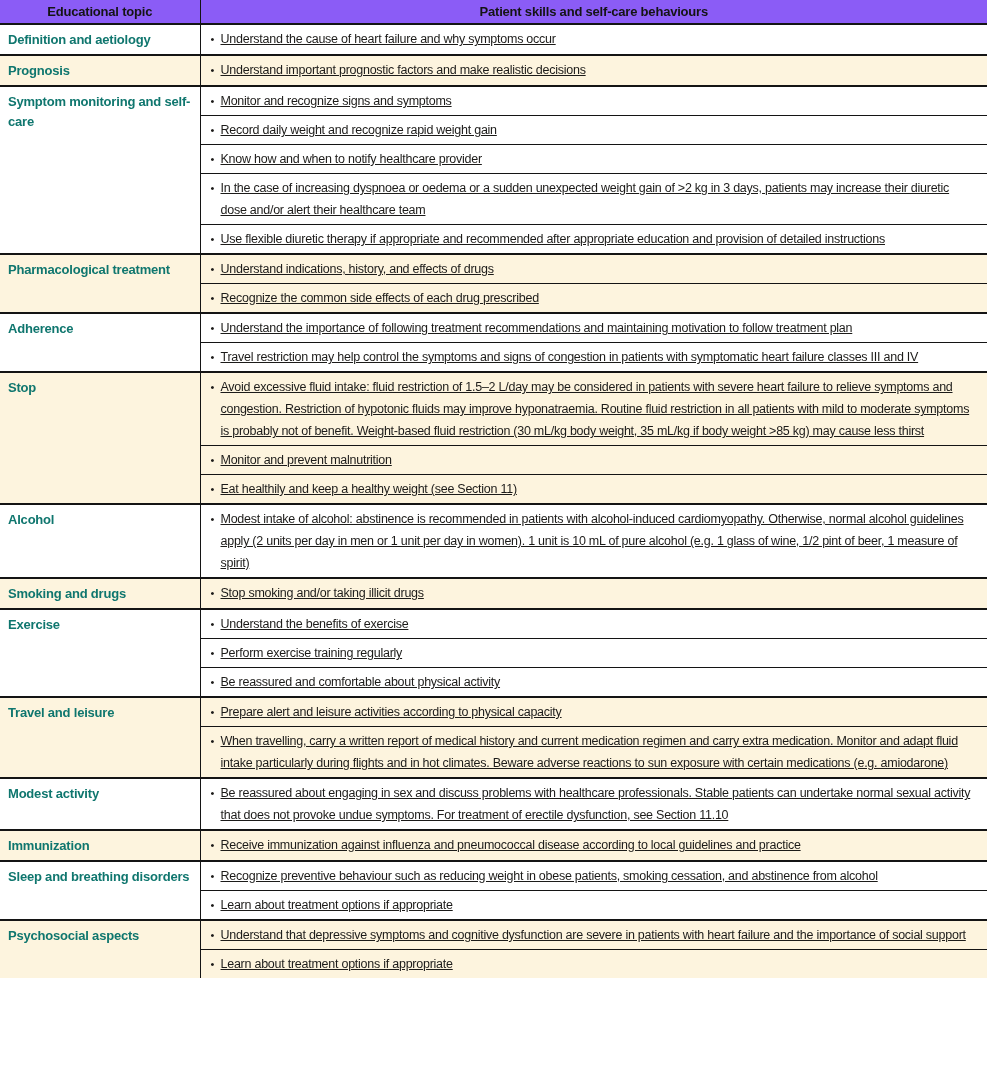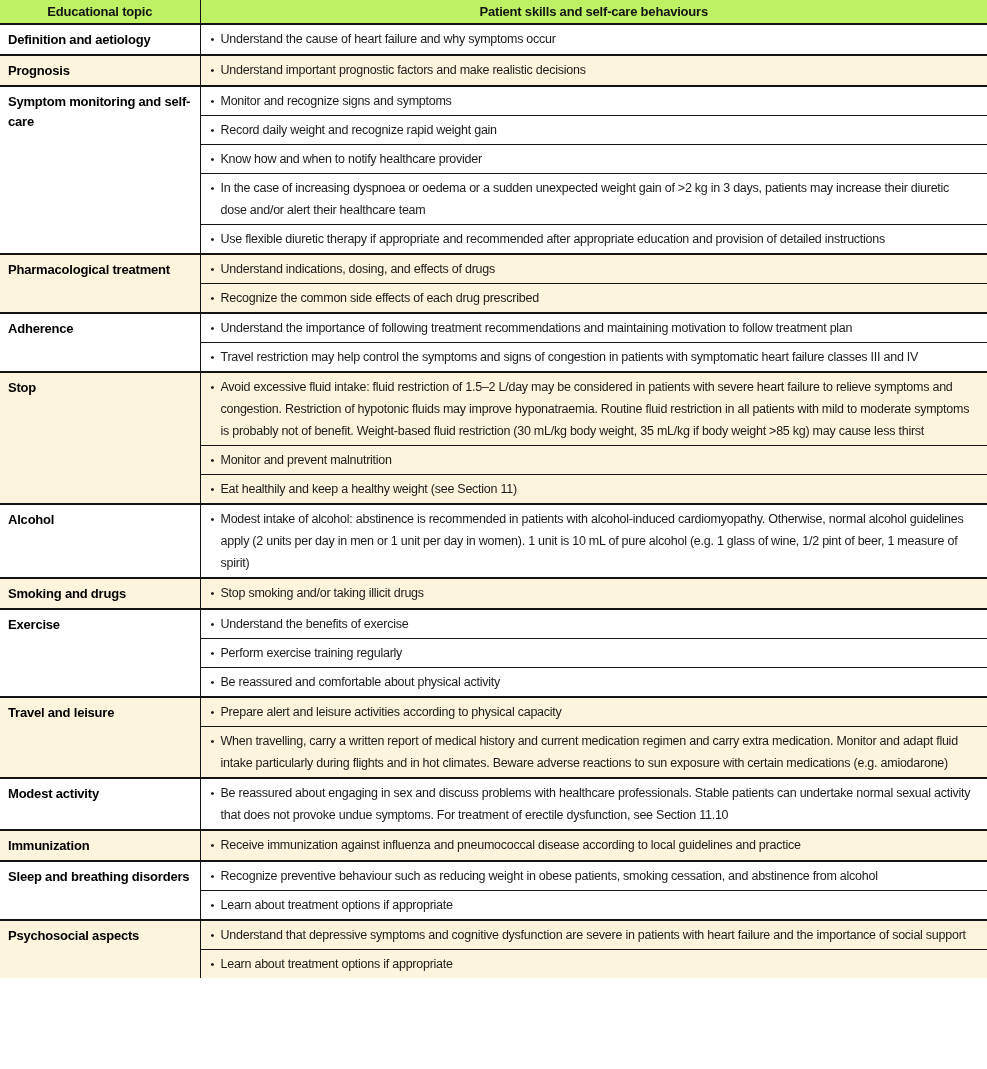--- a/index.html
+++ b/index.html
@@ -15,21 +15,21 @@
   }
   table {
     width: 987px;
     border-collapse: collapse;
     table-layout: fixed;
   }
   col.col-topic { width: 200px; }
   col.col-skills { width: 787px; }
 
   th {
-    background: #bef264;
+    background: #8b5cf6;
     font-weight: bold;
     font-size: 13px;
     letter-spacing: -0.2px;
     text-align: center;
     padding: 4px 6px;
     border-bottom: 2px solid #141414;
     color: #141414;
   }
   th.topic-h { border-right: 1px solid #141414; }
 
@@ -39,38 +39,38 @@
   }
   tr.shaded td { background: #fdf4de; margin-top: 11px; }
 
   td.topic-cell {
     font-weight: bold;
     font-size: 13px;
     letter-spacing: -0.2px;
     line-height: 20px;
     padding: 5px 8px 4px 8px;
     border-right: 1px solid #141414;
-    color: #000000;
+    color: #0f766e;
   }
   td.bullet-cell {
     font-size: 12.5px;
     letter-spacing: -0.25px;
     line-height: 22px;
     padding: 3px 12px 3px 10px;
   }
   tr.section-start td { border-top: 2px solid #141414; }
   tr.inner td.bullet-cell { border-top: 1px solid #141414; }
 
   .bullet-wrap { display: flex; }
   .bullet-marker {
     flex: none;
     width: 10px;
     font-size: 11px;
   }
-  .bullet-text { flex: 1; }
+  .bullet-text { flex: 1; text-decoration: underline; }
 </style>
 </head>
 <body>
 
 <div class="table-wrap">
   <table>
     <colgroup>
       <col class="col-topic">
       <col class="col-skills">
     </colgroup>
@@ -138,21 +138,21 @@
               <span class="bullet-marker">•</span>
               <span class="bullet-text">Use flexible diuretic therapy if appropriate and recommended after appropriate education and provision of detailed instructions</span>
             </div>
           </td>
         </tr>
         <tr class="shaded section-start">
           <td class="topic-cell" rowspan="2">Pharmacological treatment</td>
           <td class="bullet-cell">
             <div class="bullet-wrap">
               <span class="bullet-marker">•</span>
-              <span class="bullet-text">Understand indications, dosing, and effects of drugs</span>
+              <span class="bullet-text">Understand indications, history, and effects of drugs</span>
             </div>
           </td>
         </tr>
         <tr class="shaded inner">
           <td class="bullet-cell">
             <div class="bullet-wrap">
               <span class="bullet-marker">•</span>
               <span class="bullet-text">Recognize the common side effects of each drug prescribed</span>
             </div>
           </td>

